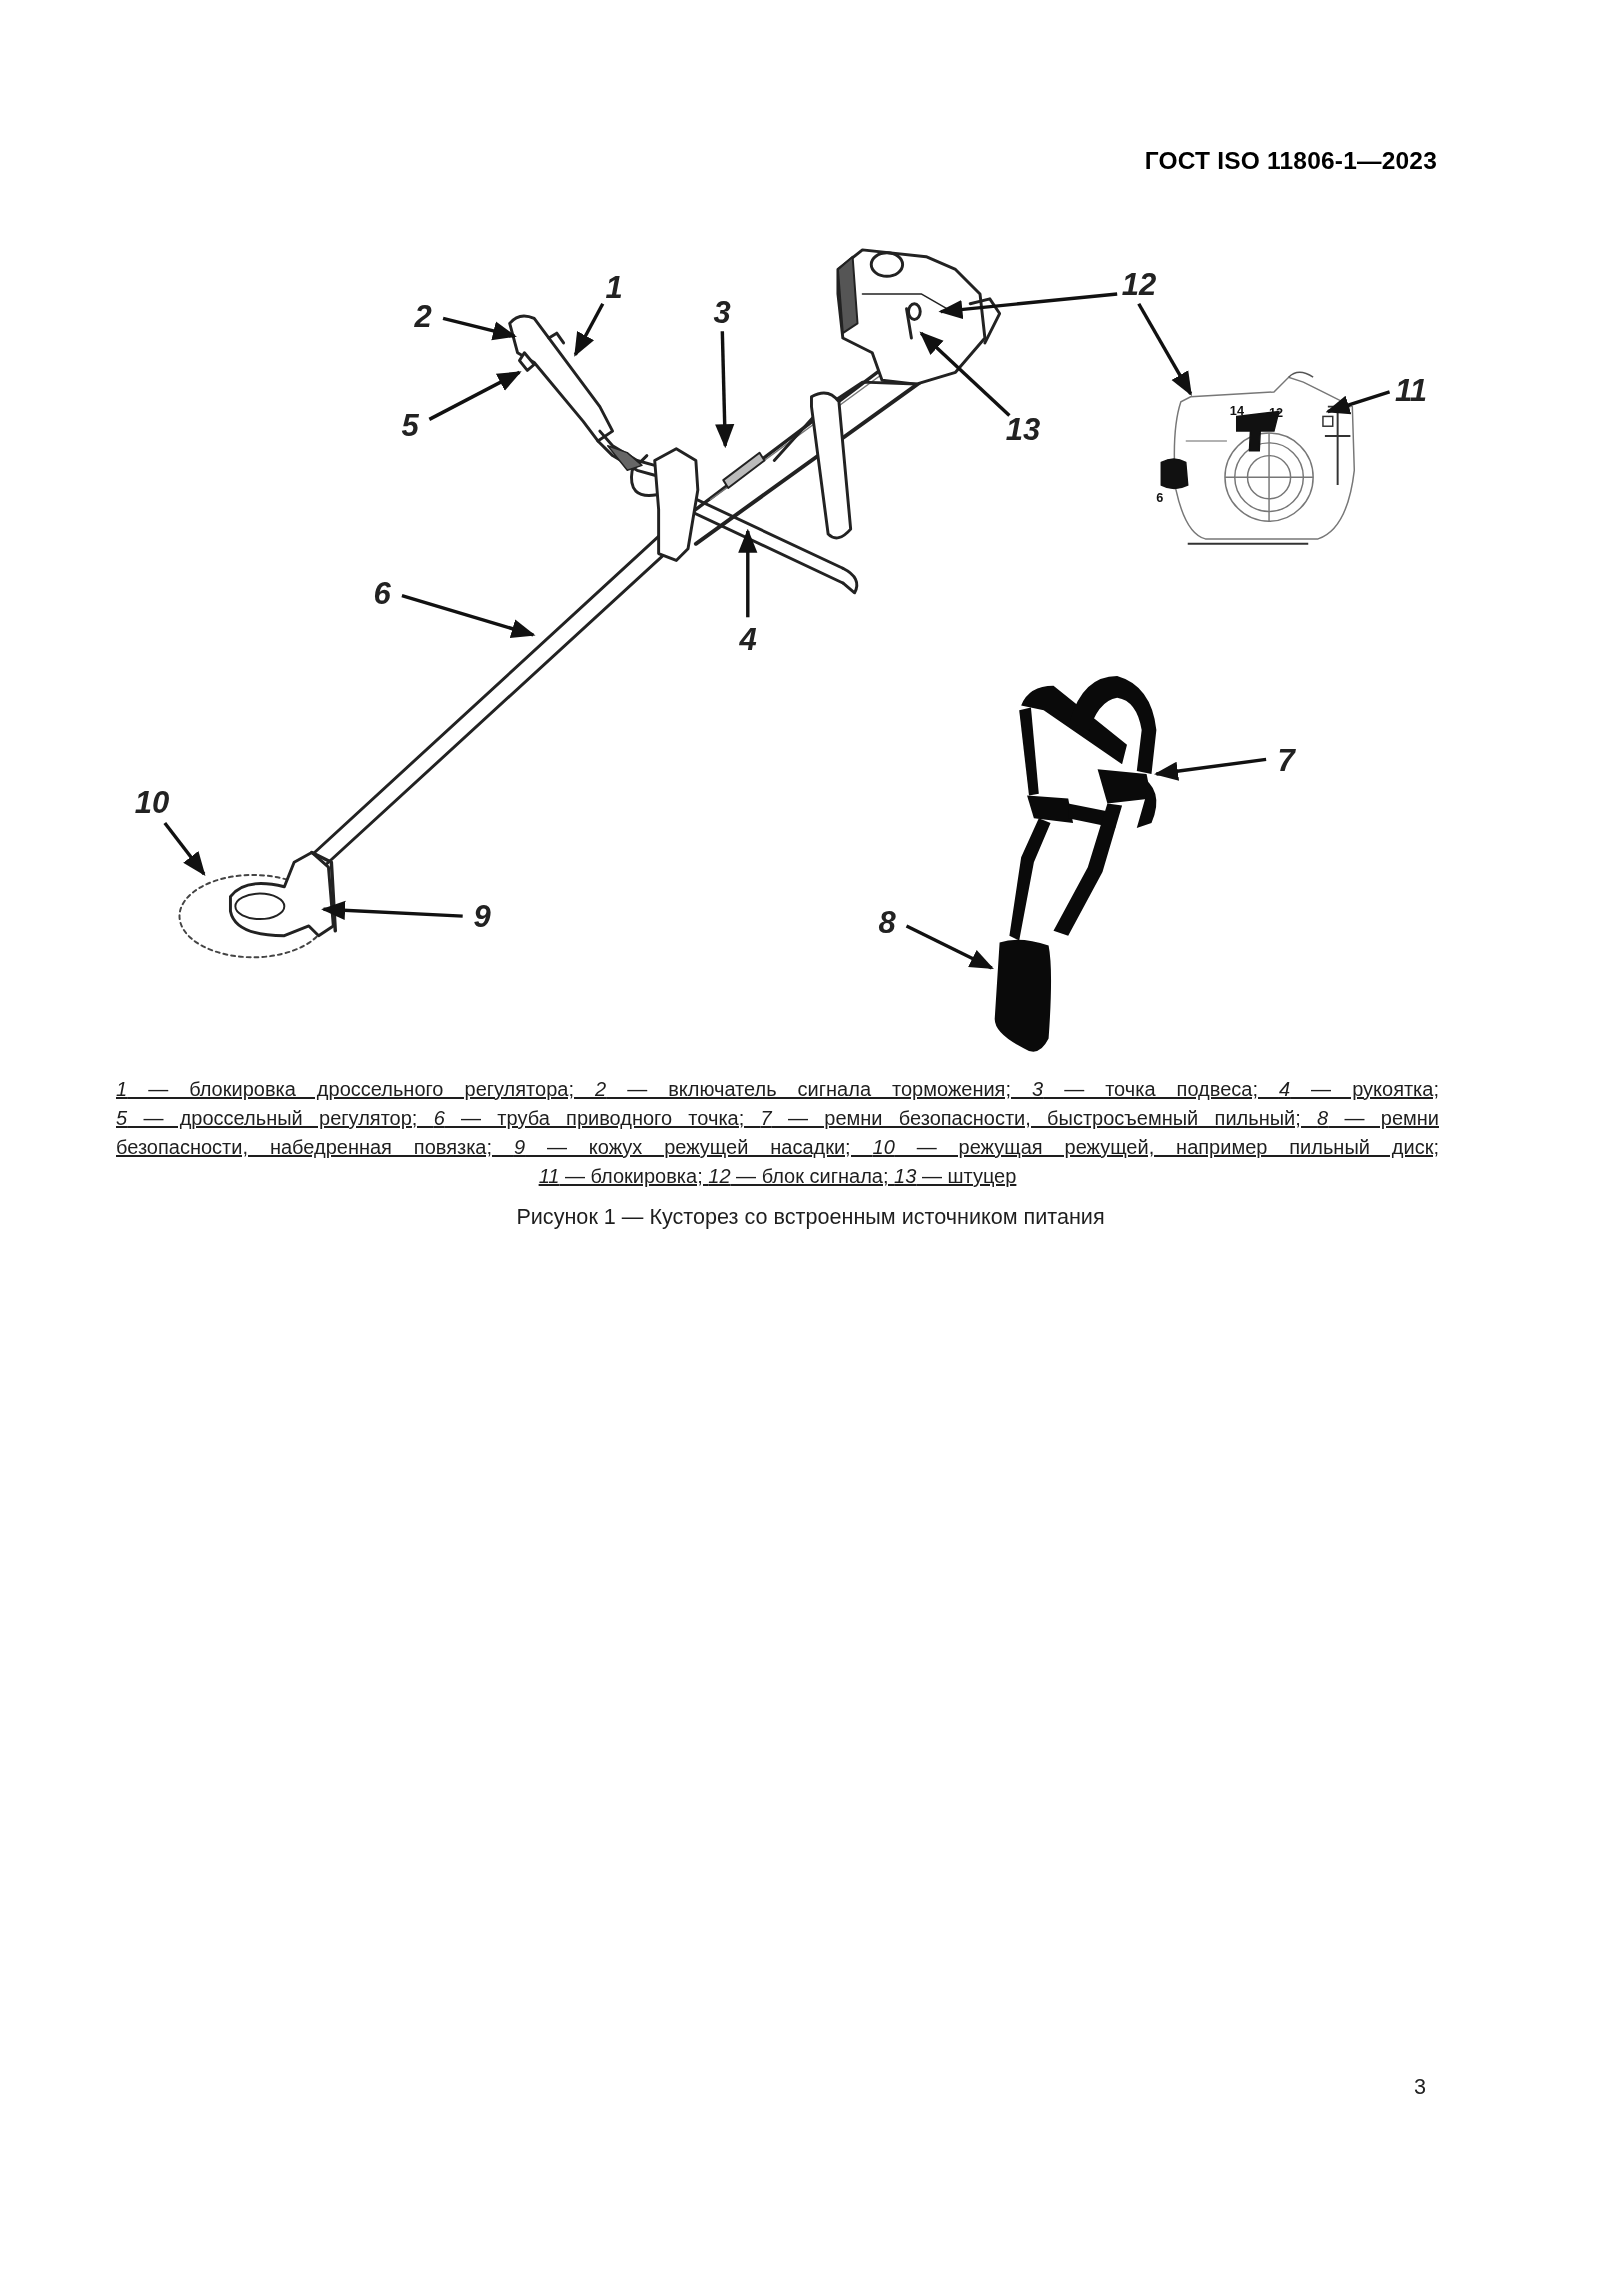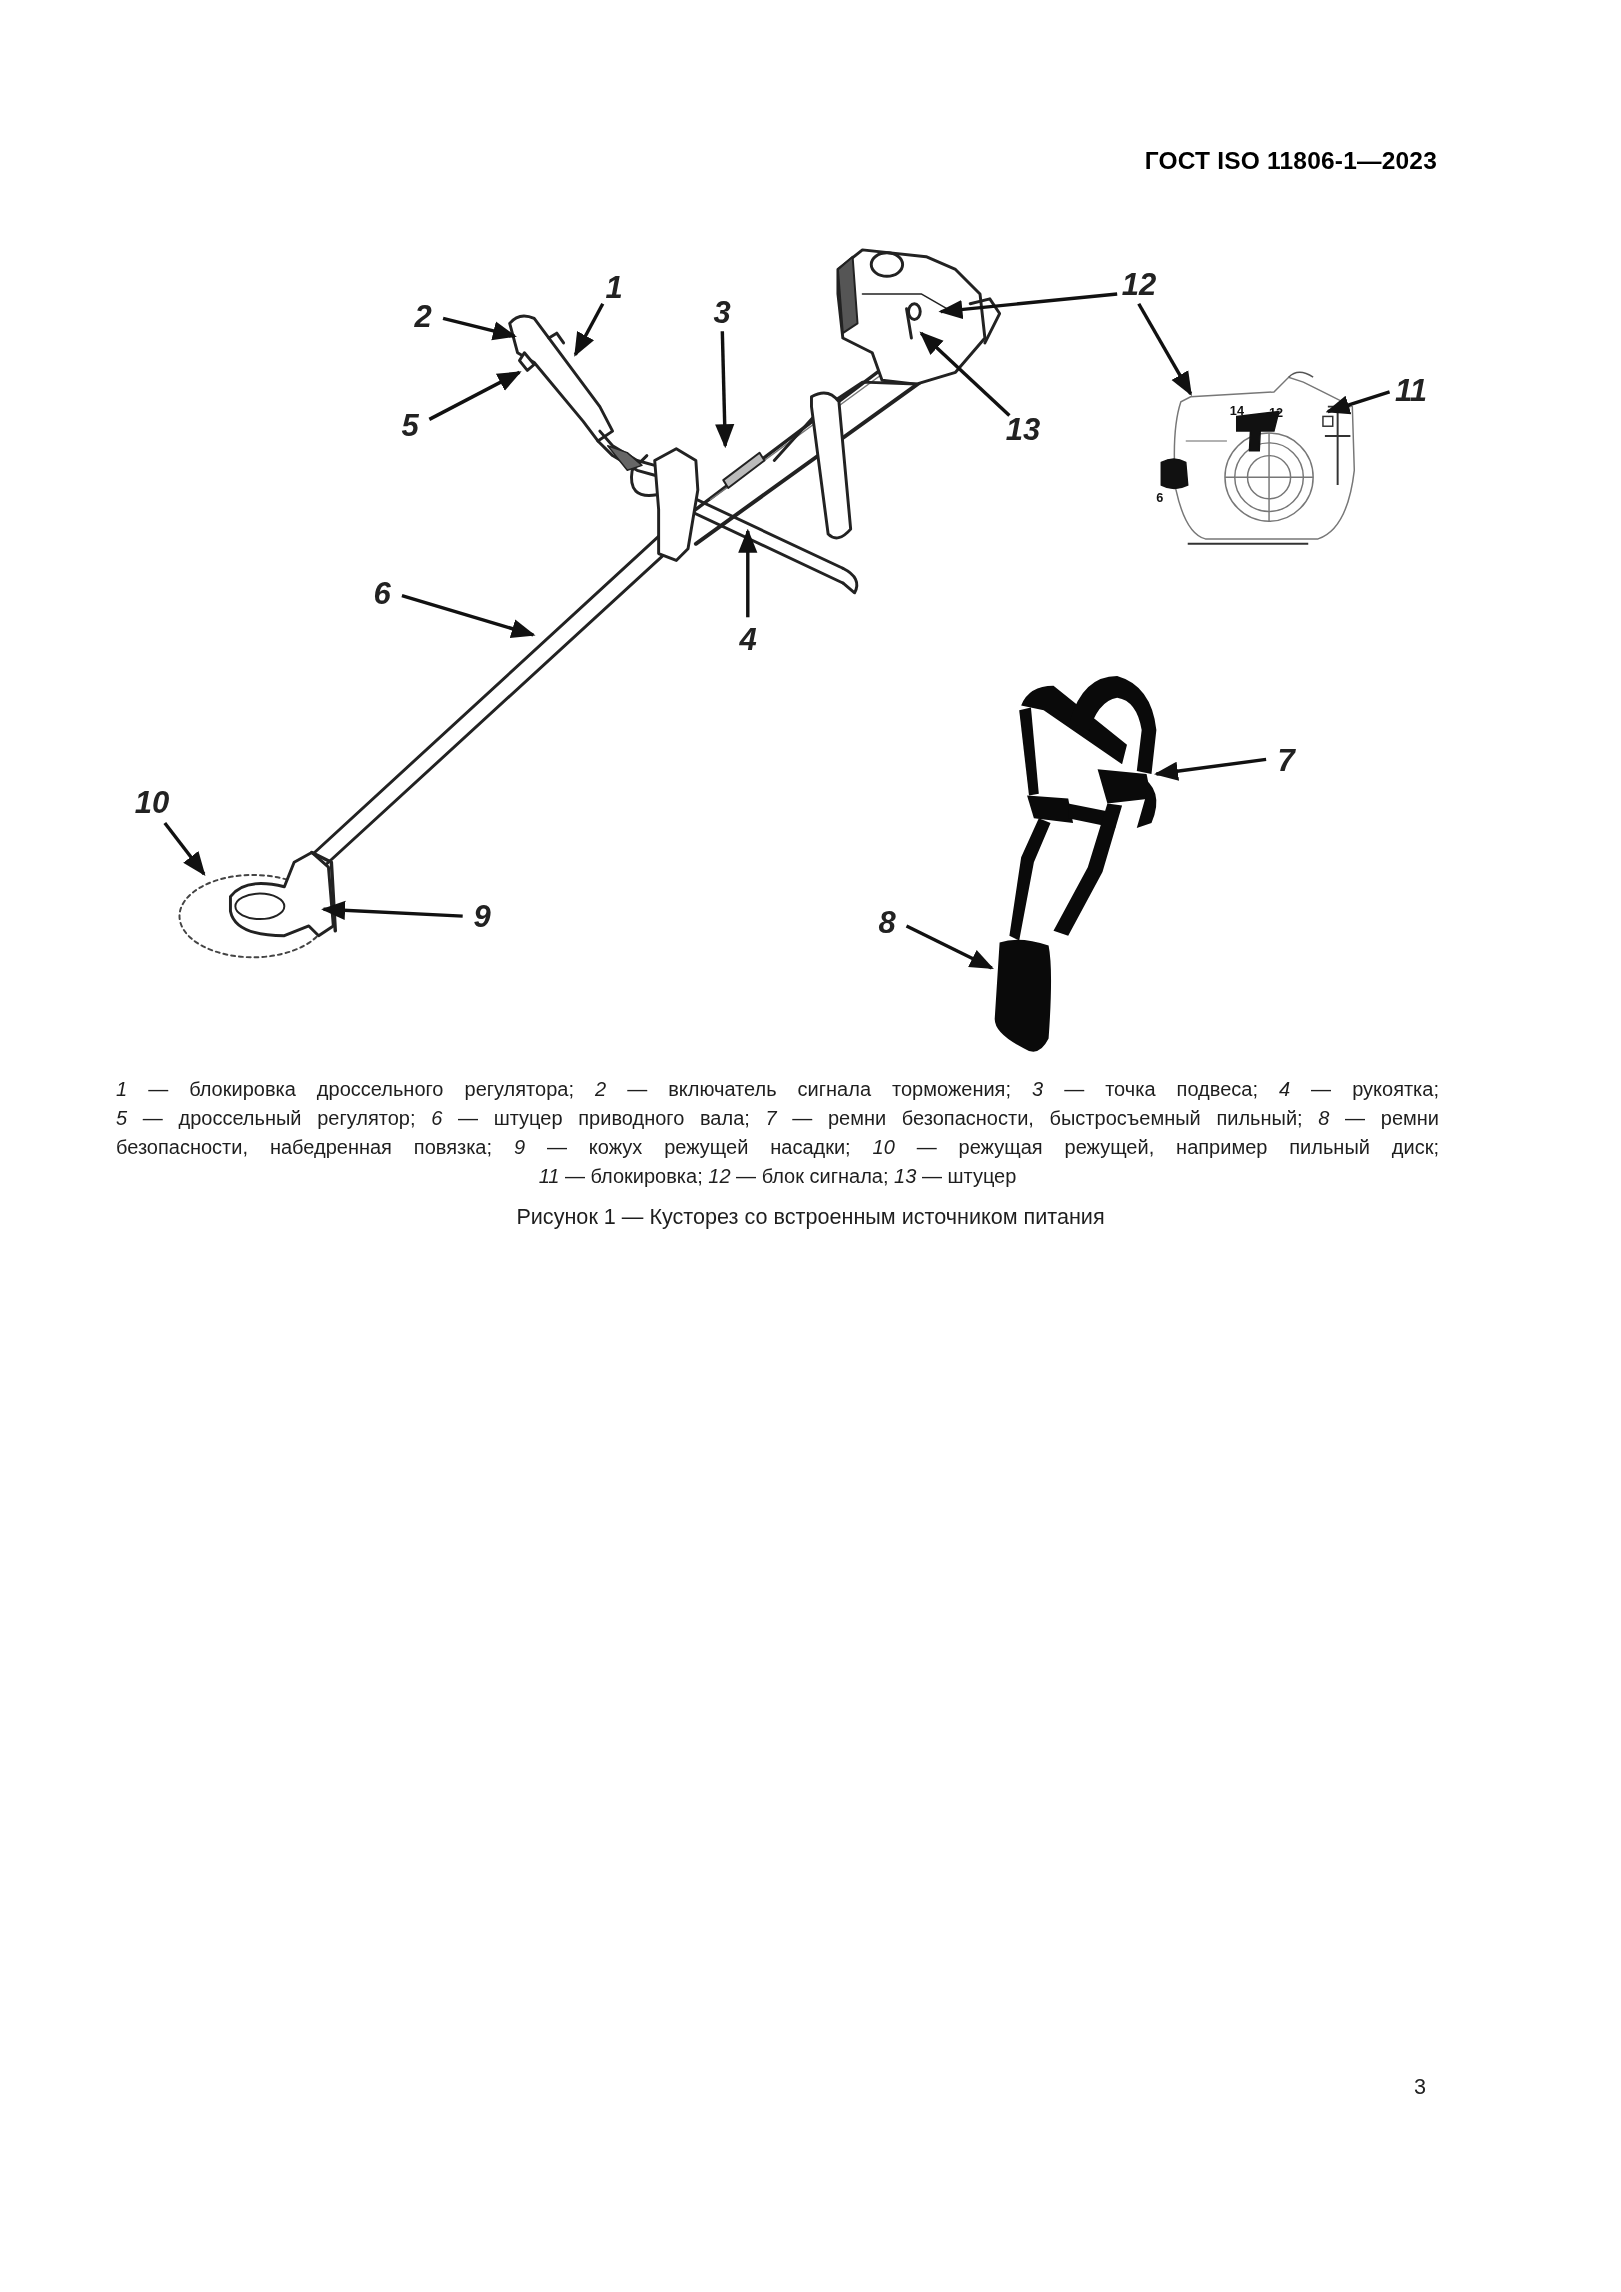--- a/index.html
+++ b/index.html
@@ -3,21 +3,21 @@
 <meta charset="utf-8">
 <style>
   html, body { margin: 0; padding: 0; background: #ffffff; }
   body { width: 1621px; height: 2293px; position: relative; overflow: hidden;
          font-family: "Liberation Sans", "DejaVu Sans", sans-serif; color: #1a1a1a; }
   .header { position: absolute; top: 147px; right: 184px; font-weight: bold; font-size: 24.5px; letter-spacing: 0.2px; color: #000000; }
   .figure { position: absolute; left: 0; top: 0; width: 1621px; height: 1068px; }
   .figure svg { position: absolute; left: 0; top: 0; }
   .callout { position: absolute; font-weight: bold; font-style: italic; font-size: 31px; color: #222; line-height: 1; transform: translate(-50%, -50%); }
   .legend { position: absolute; left: 116px; top: 1075px; width: 1323px; font-size: 20px; line-height: 29px; text-align: justify; color: #1e1e1e; }
-  .legend .row { display: block; text-align: justify; text-align-last: justify; }
+  .legend .row { display: block; text-align: justify; text-align-last: justify; text-decoration: underline; }
   .legend .row.last { text-align: center; text-align-last: center; }
   .legend .num { font-style: italic; }
   .fig-title { position: absolute; left: 0; width: 1621px; top: 1204px; text-align: center; font-size: 21.6px; color: #1e1e1e; }
   .page-number { position: absolute; top: 2074px; left: 1414px; font-size: 21.6px; color: #222; }
 </style>
 </head>
 <body>
 
 <div class="header">ГОСТ ISO 11806-1—2023</div>
 
@@ -145,21 +145,21 @@
   <div class="callout" style="left:1411px;top:390px;">11</div>
   <div class="callout" style="left:1139px;top:284px;">12</div>
   <div class="callout" style="left:1023px;top:429px;">13</div>
 </div>
 
 <div class="legend">
   <span class="row">
     <span class="num">1</span><span> — блокировка дроссельного регулятора; </span><span class="num">2</span><span> — включатель сигнала торможения; </span><span class="num">3</span><span> — точка подвеса; </span><span class="num">4</span><span> — рукоятка;</span>
   </span>
   <span class="row">
-    <span class="num">5</span><span> — дроссельный регулятор; </span><span class="num">6</span><span> — штуцер приводного вала; </span><span class="num">7</span><span> — ремни безопасности, быстросъемный пильный; </span><span class="num">8</span><span> — ремни</span>
+    <span class="num">5</span><span> — дроссельный регулятор; </span><span class="num">6</span><span> — труба приводного точка; </span><span class="num">7</span><span> — ремни безопасности, быстросъемный пильный; </span><span class="num">8</span><span> — ремни</span>
   </span>
   <span class="row">
     <span>безопасности, набедренная повязка; </span><span class="num">9</span><span> — кожух режущей насадки; </span><span class="num">10</span><span> — режущая режущей, например пильный диск;</span>
   </span>
   <span class="row last">
     <span class="num">11</span><span> — блокировка; </span><span class="num">12</span><span> — блок сигнала; </span><span class="num">13</span><span> — штуцер</span>
   </span>
 </div>
 
 <div class="fig-title">Рисунок 1 — Кусторез со встроенным источником питания</div>

